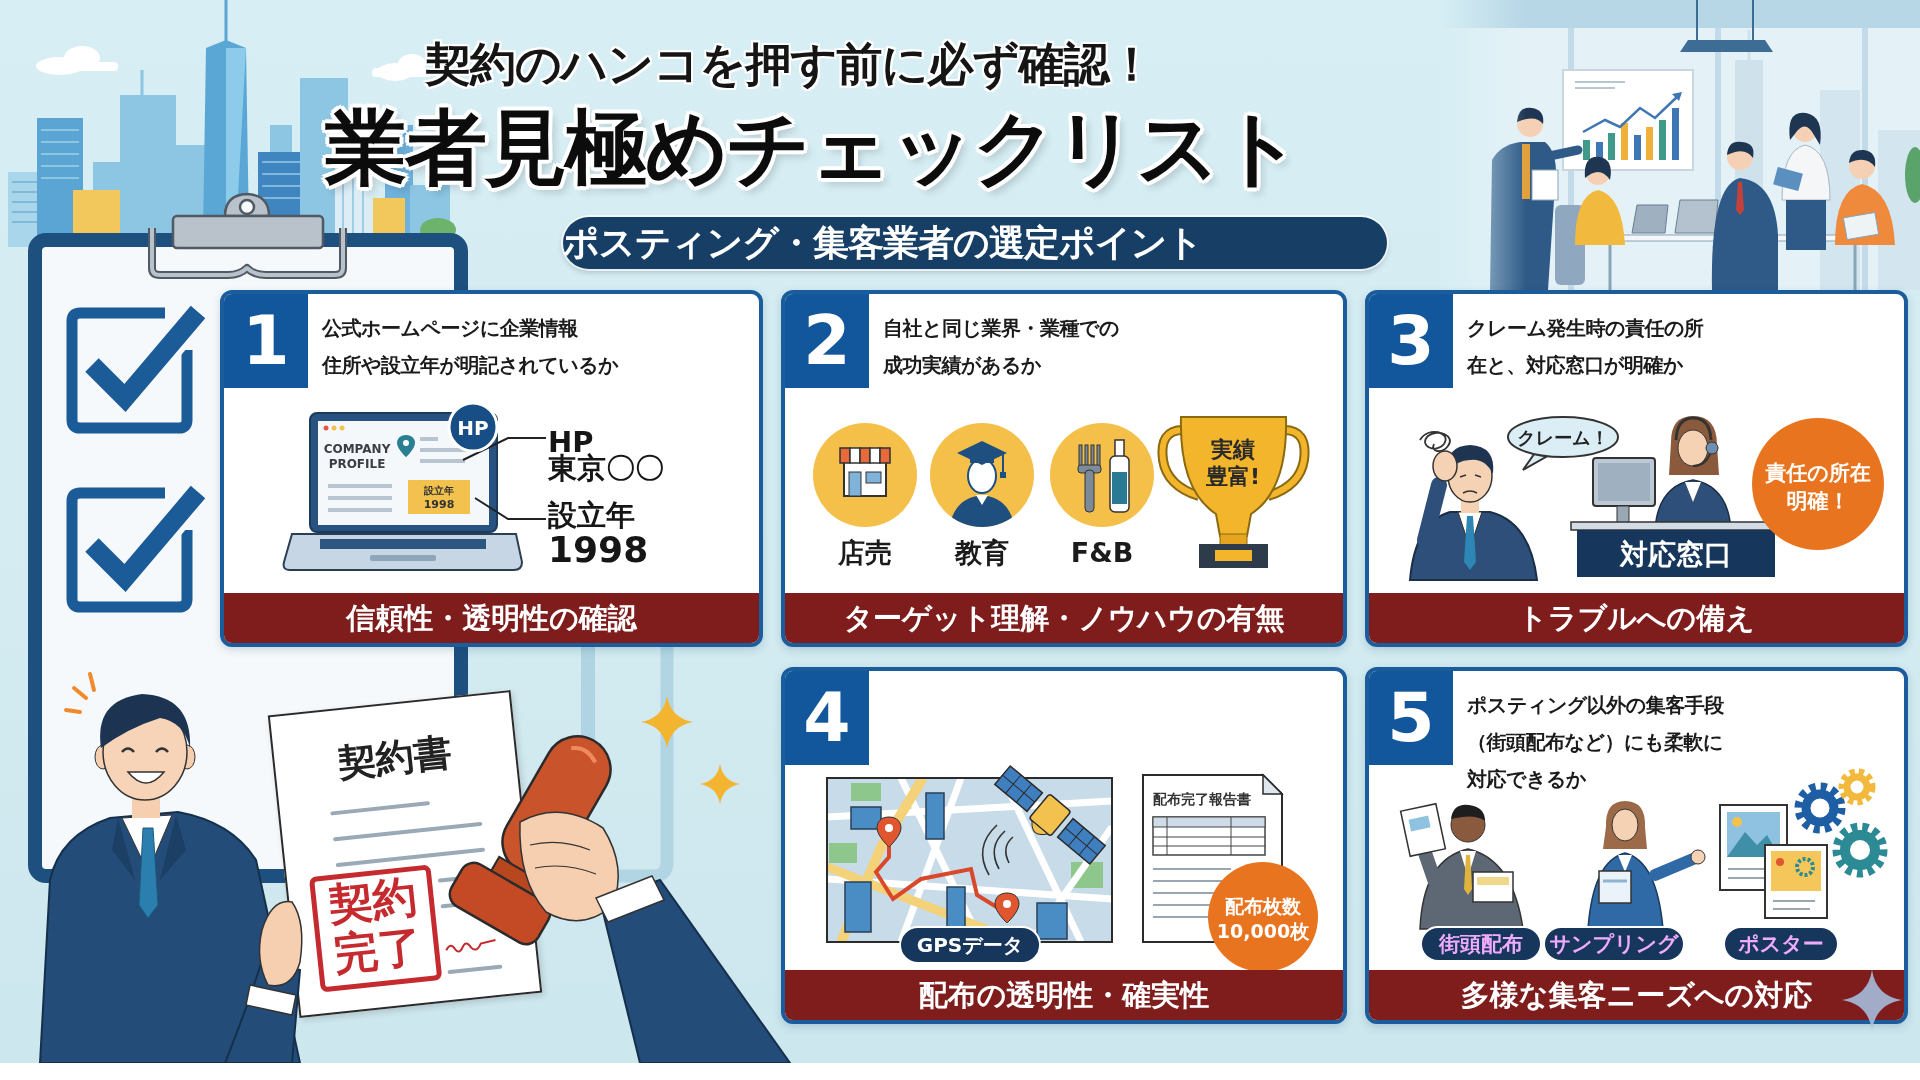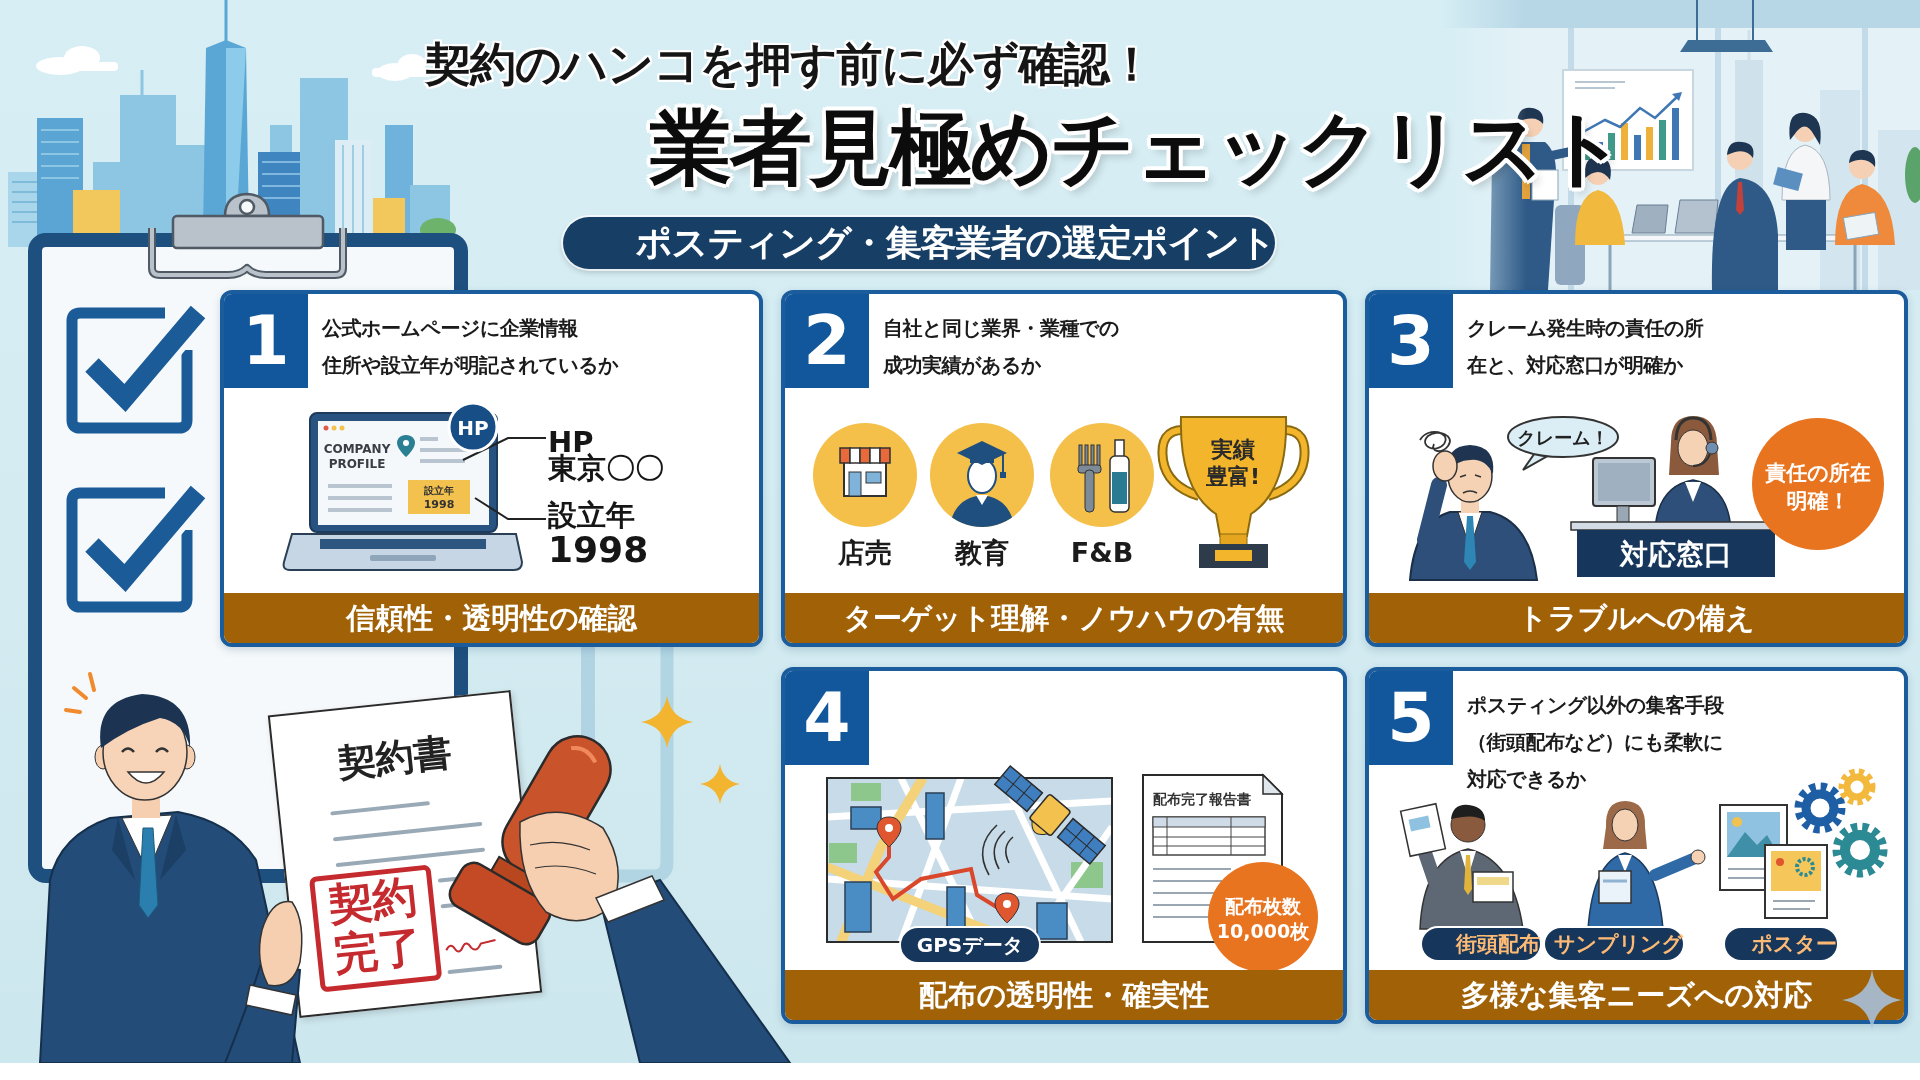--- a/index.html
+++ b/index.html
@@ -1,33 +1,33 @@
 <!DOCTYPE html>
 <html><head>
 <meta charset="utf-8">
 <style>
   html,body{margin:0;padding:0;}
   body{width:1920px;height:1080px;position:relative;overflow:hidden;background:#ffffff;font-family:"DejaVu Sans","Liberation Sans",sans-serif;}
   .abs{position:absolute;}
   .bg{left:0;top:0;width:1920px;height:1063px;background:linear-gradient(180deg,#d6eef4 0%,#d3ebf1 55%,#cde7ee 100%);}
   .kicker{left:425px;top:34px;width:1100px;font-size:46px;font-weight:bold;color:#151515;white-space:nowrap;letter-spacing:-1px;
     text-shadow:2px 0 #fff,-2px 0 #fff,0 2px #fff,0 -2px #fff,2px 2px #fff,-2px -2px #fff,2px -2px #fff,-2px 2px #fff;}
-  .title{left:325px;top:100px;width:1300px;text-align:right;font-size:82px;line-height:96px;font-weight:bold;color:#0c0c0c;white-space:nowrap;letter-spacing:-2px;
+  .title{left:325px;top:100px;width:1300px;text-align:left;font-size:82px;line-height:96px;font-weight:bold;color:#0c0c0c;white-space:nowrap;letter-spacing:-2px;
     text-shadow:4px 0 #fff,-4px 0 #fff,0 4px #fff,0 -4px #fff,3px 3px #fff,-3px -3px #fff,3px -3px #fff,-3px 3px #fff,5px 6px 8px rgba(0,0,0,.18);}
-  .subtitle{left:563px;top:217px;width:712px;height:52px;border-radius:27px;background:#173f66;color:#fff;font-size:36px;font-weight:bold;line-height:52px;text-align:right;white-space:nowrap;letter-spacing:-1px;box-shadow:0 0 0 2px rgba(255,255,255,.7),0 3px 6px rgba(0,0,0,.2);}
+  .subtitle{left:563px;top:217px;width:824px;height:52px;border-radius:27px;background:#173f66;color:#fff;font-size:36px;font-weight:bold;line-height:52px;text-align:left;white-space:nowrap;letter-spacing:-1px;box-shadow:0 0 0 2px rgba(255,255,255,.7),0 3px 6px rgba(0,0,0,.2);}
   .clipboard{left:28px;top:233px;width:440px;height:650px;box-sizing:border-box;border:14px solid #1d4f7f;border-radius:18px;background:#f5f9fb;}
   .card{position:absolute;box-sizing:border-box;background:#fff;border:4px solid #1a5c9c;border-radius:12px;overflow:hidden;box-shadow:0 3px 8px rgba(20,60,100,.18);}
   .card svg.ill{position:absolute;left:-4px;top:-4px;}
   .num{position:absolute;left:0;top:0;width:84px;height:94px;background:#12579b;color:#fff;font-size:68px;font-weight:bold;text-align:center;line-height:94px;}
   .ctitle{position:absolute;left:98px;top:16px;font-size:20px;font-weight:bold;color:#1b1b1b;line-height:37px;white-space:nowrap;letter-spacing:-0.5px;}
   .ctitle span{display:block;}
-  .cfoot{position:absolute;left:0;right:0;bottom:0;height:50px;background:#a16207;color:#fff;font-size:29px;font-weight:bold;text-align:center;line-height:50px;white-space:nowrap;}
+  .cfoot{position:absolute;left:0;right:0;bottom:0;height:50px;background:#7f1d1d;color:#fff;font-size:29px;font-weight:bold;text-align:center;line-height:50px;white-space:nowrap;}
   .callout{position:absolute;font-size:29px;font-weight:bold;color:#161616;line-height:36px;white-space:nowrap;}
   .ind-label{position:absolute;width:120px;height:34px;text-align:center;font-size:27px;font-weight:bold;color:#1b1b1b;line-height:34px;}
-  .pill{position:absolute;height:32px;border-radius:16px;background:#16365c;color:#fdba74;font-size:21px;font-weight:bold;line-height:32px;text-align:right;white-space:nowrap;box-shadow:0 0 0 2px #fff;}
+  .pill{position:absolute;height:32px;border-radius:16px;background:#16365c;color:#f0abfc;font-size:21px;font-weight:bold;line-height:32px;text-align:center;white-space:nowrap;box-shadow:0 0 0 2px #fff;}
   .doc{left:283px;top:702px;width:240px;height:300px;background:#fff;border:2px solid #2b2b2b;transform:rotate(-6deg);box-shadow:2px 3px 6px rgba(0,0,0,.15);}
   .doc-title{position:absolute;left:0;right:0;top:28px;text-align:center;font-size:38px;font-weight:bold;color:#222;}
   .doc-line{position:absolute;height:4px;background:#9aa9b6;border-radius:2px;}
   .stampbox{position:absolute;left:22px;top:163px;width:112px;height:106px;border:5px solid #c42a2e;border-radius:7px;color:#c42a2e;font-size:44px;font-weight:bold;line-height:50px;text-align:center;}
   .stampbox span{display:block;}
 </style>
 </head>
 <body>
 
 <div class="abs bg"></div>

